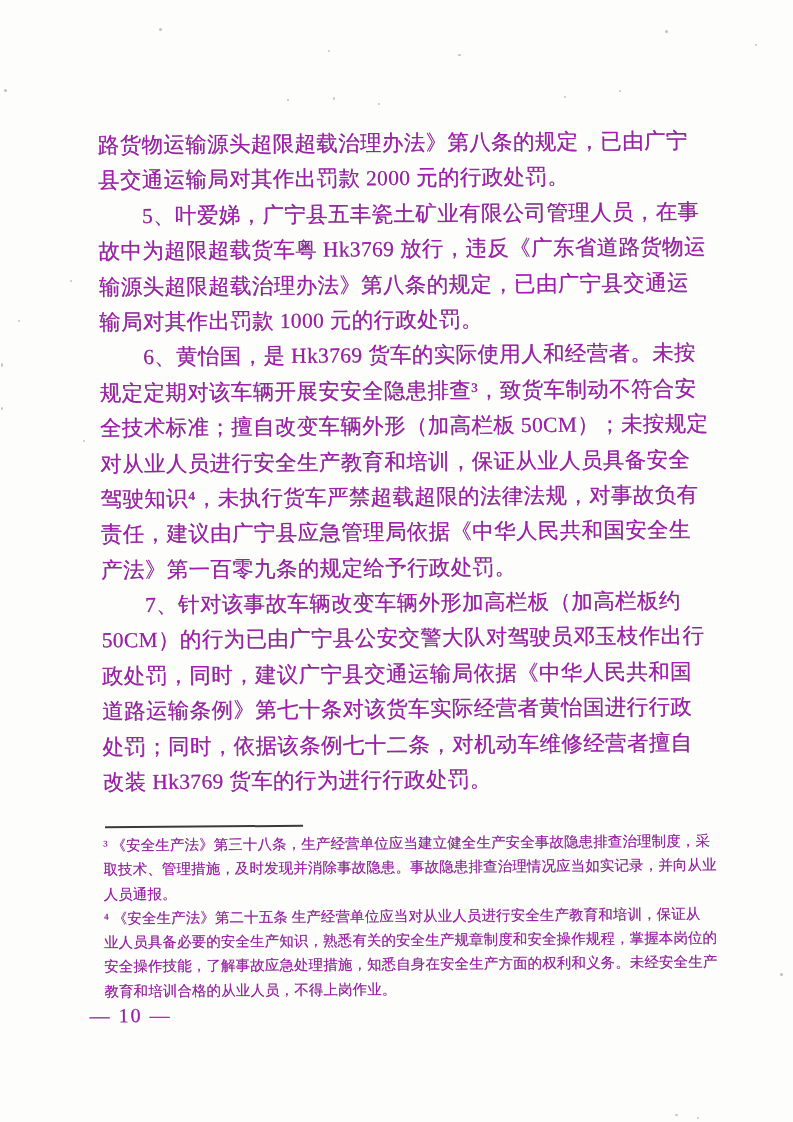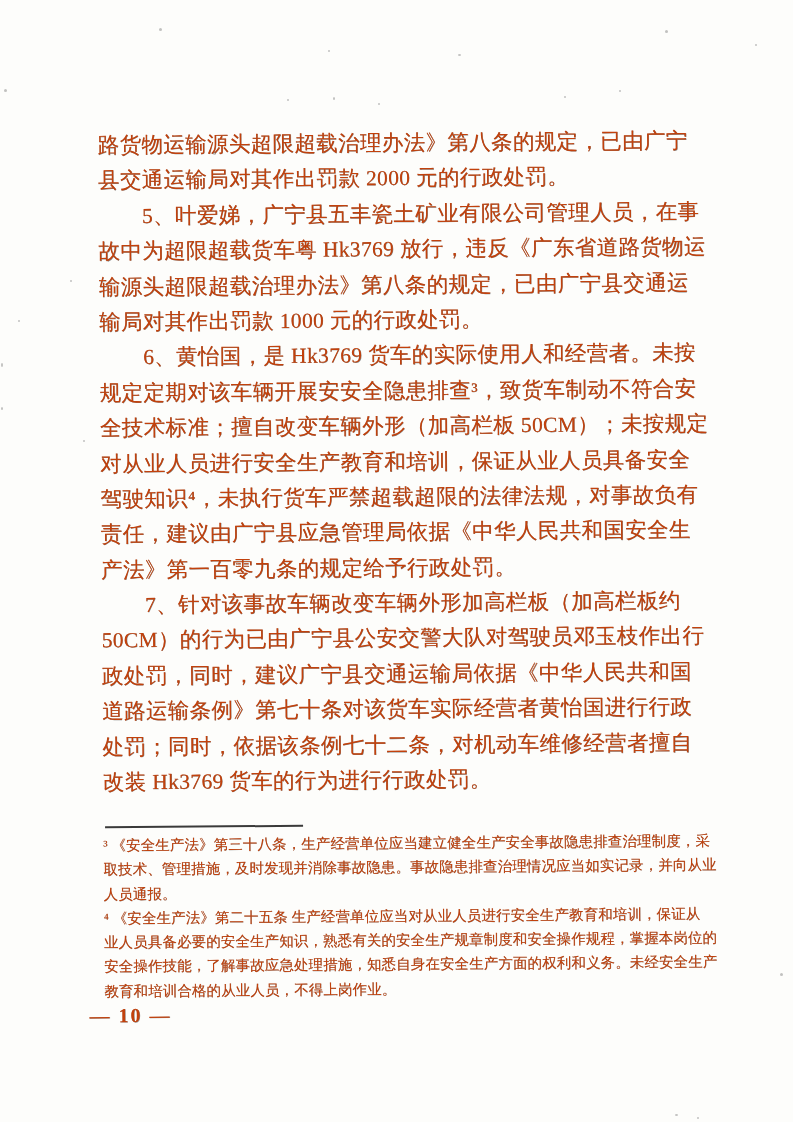--- a/index.html
+++ b/index.html
@@ -3,21 +3,21 @@
 <meta charset="utf-8">
 <style>
   html, body { margin: 0; padding: 0; background: #e8e8e8; }
   .page {
     position: relative;
     width: 793px;
     height: 1122px;
     background: #fdfdfb;
     overflow: hidden;
     font-family: "Liberation Serif", "DejaVu Serif", serif;
-    color: #c2410c;
+    color: #a21caf;
     margin: 0 auto;
   }
   .skew {
     position: absolute;
     inset: 0;
     transform: rotate(-0.45deg);
     transform-origin: 50% 50%;
   }
   .body-text {
     position: absolute;
@@ -55,21 +55,20 @@
     white-space: nowrap;
     text-shadow: 0.2px 0.2px 0.4px rgba(40,40,40,0.5);
   }
   .pagenum {
     position: absolute;
     left: 86px;
     top: 1002px;
     font-size: 20px;
     letter-spacing: 2px;
     text-shadow: 0.3px 0.3px 0.4px rgba(40,40,40,0.5);
-    font-weight: bold;
   }
   .nz {
     position: absolute;
     border-radius: 50%;
     background: rgba(95,95,95,0.38);
   }
 </style>
 </head>
 <body>
 

